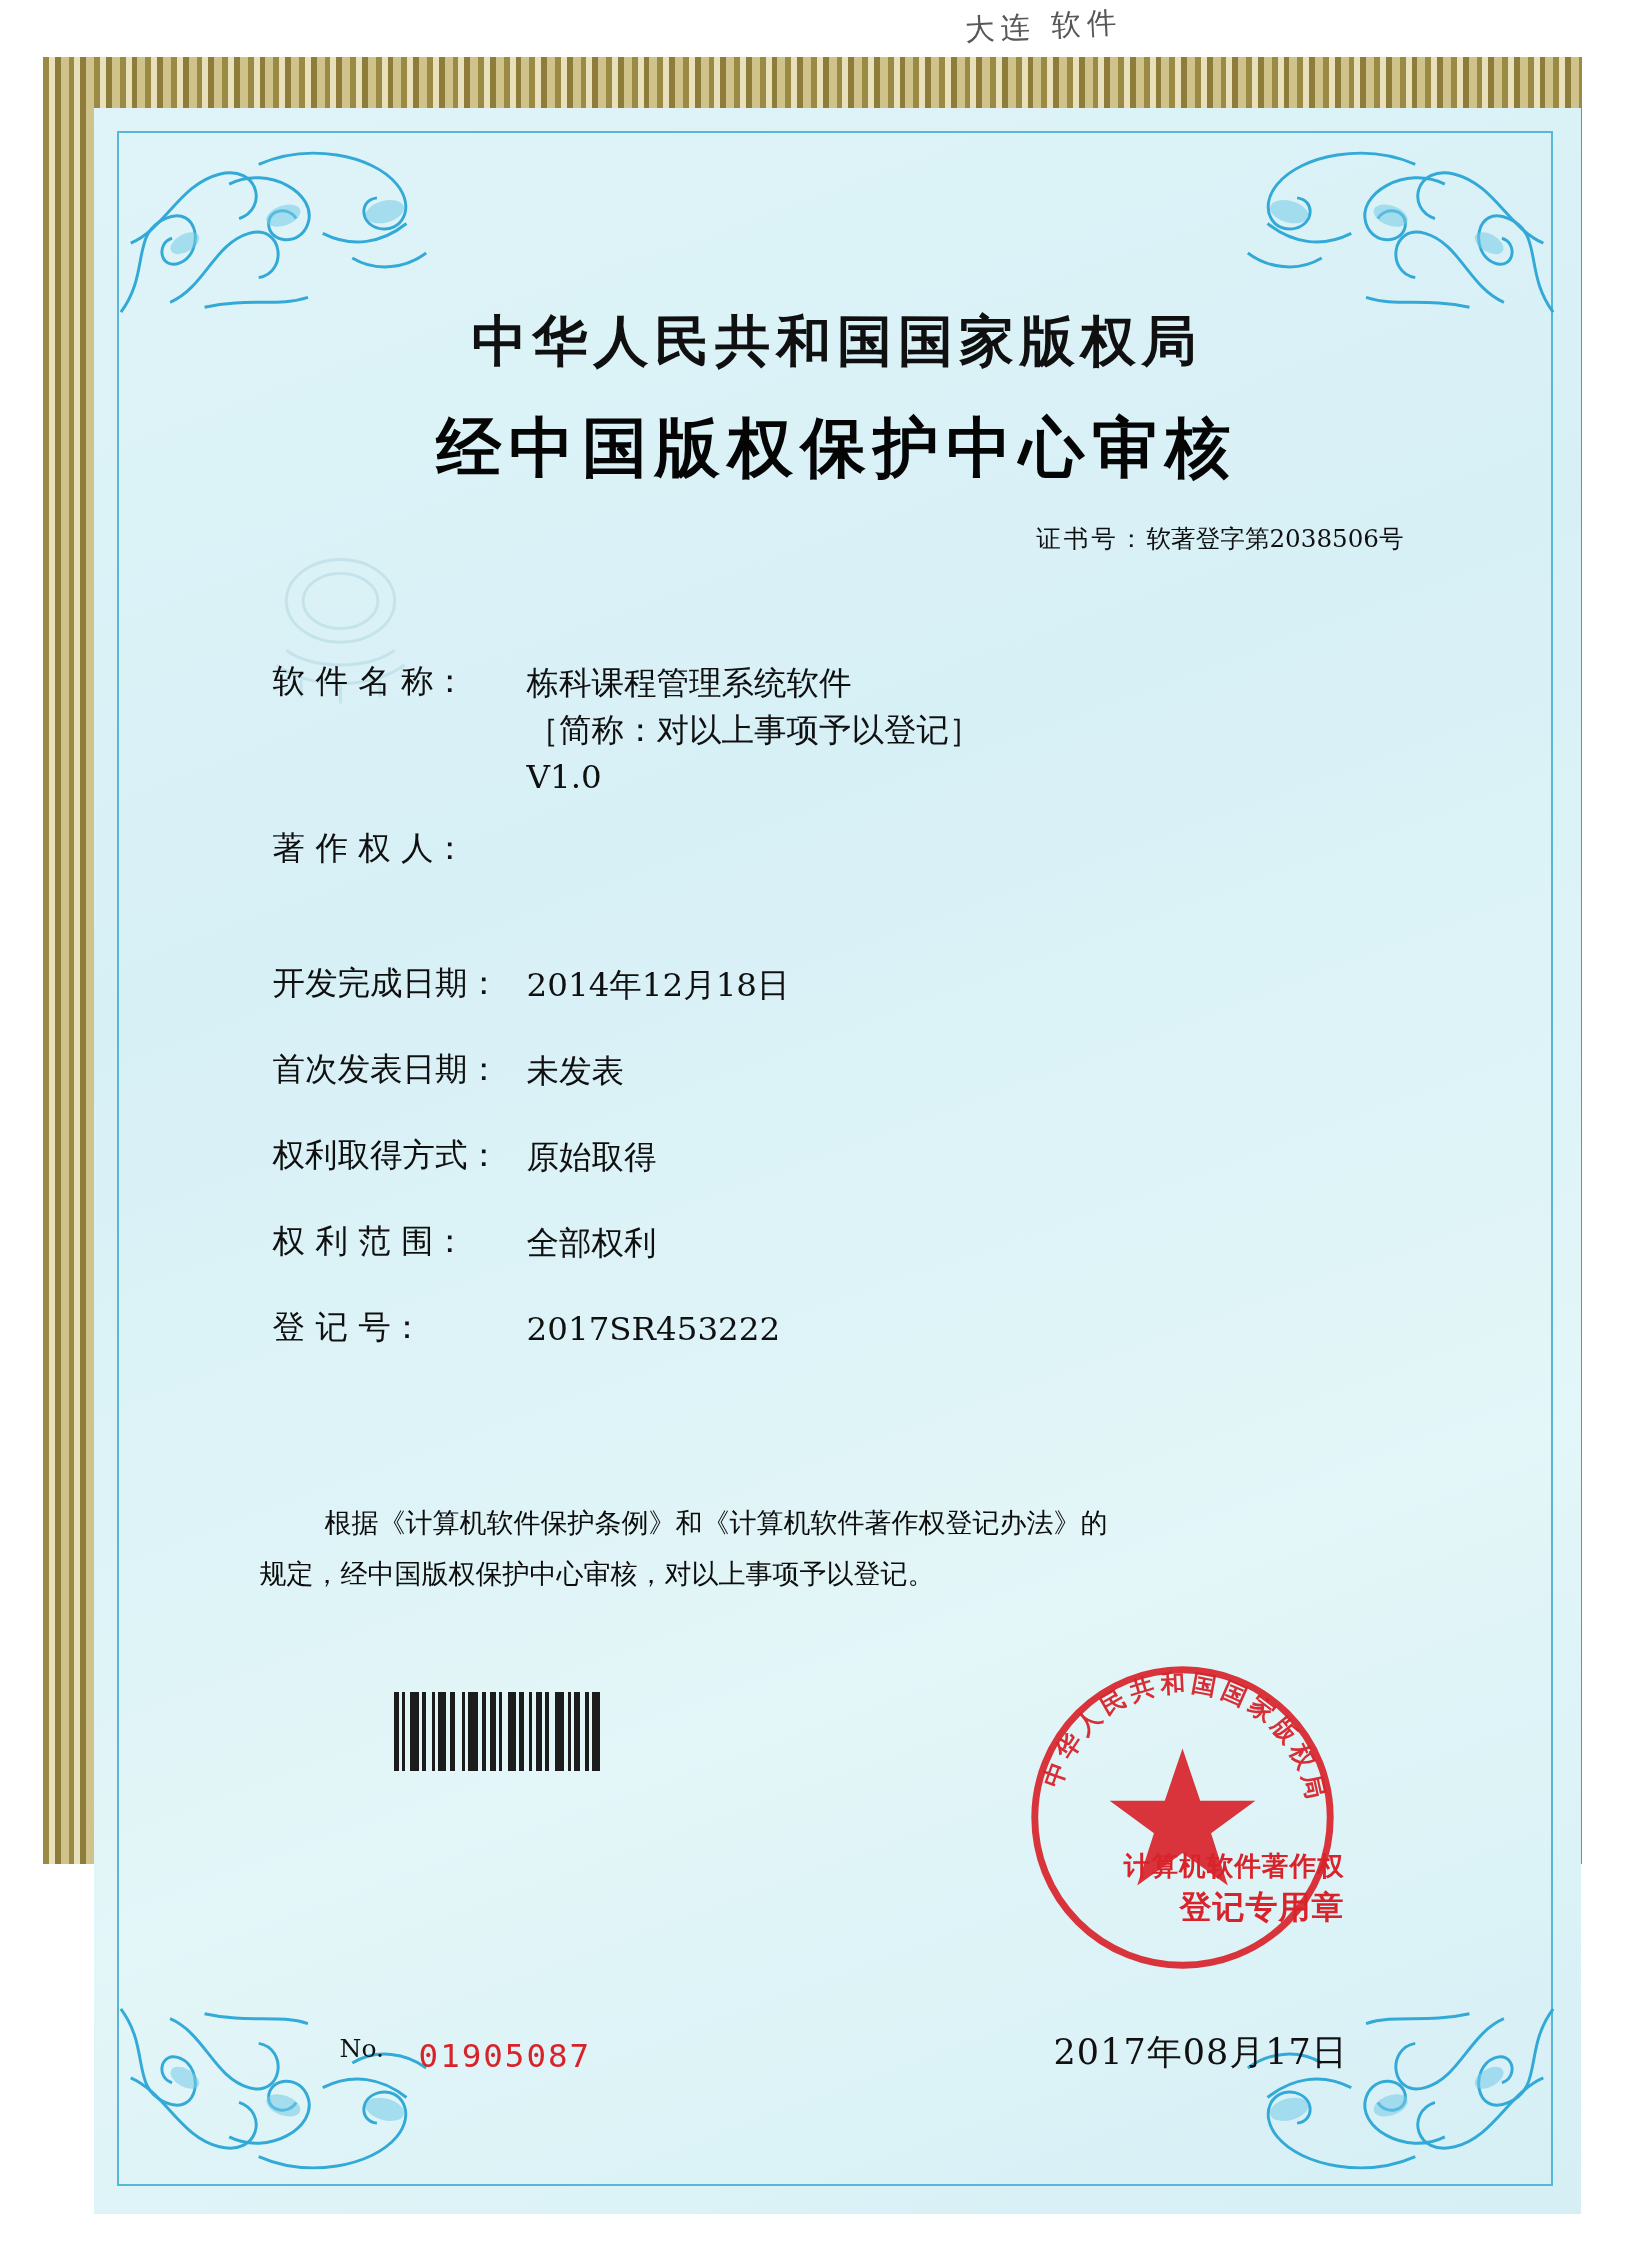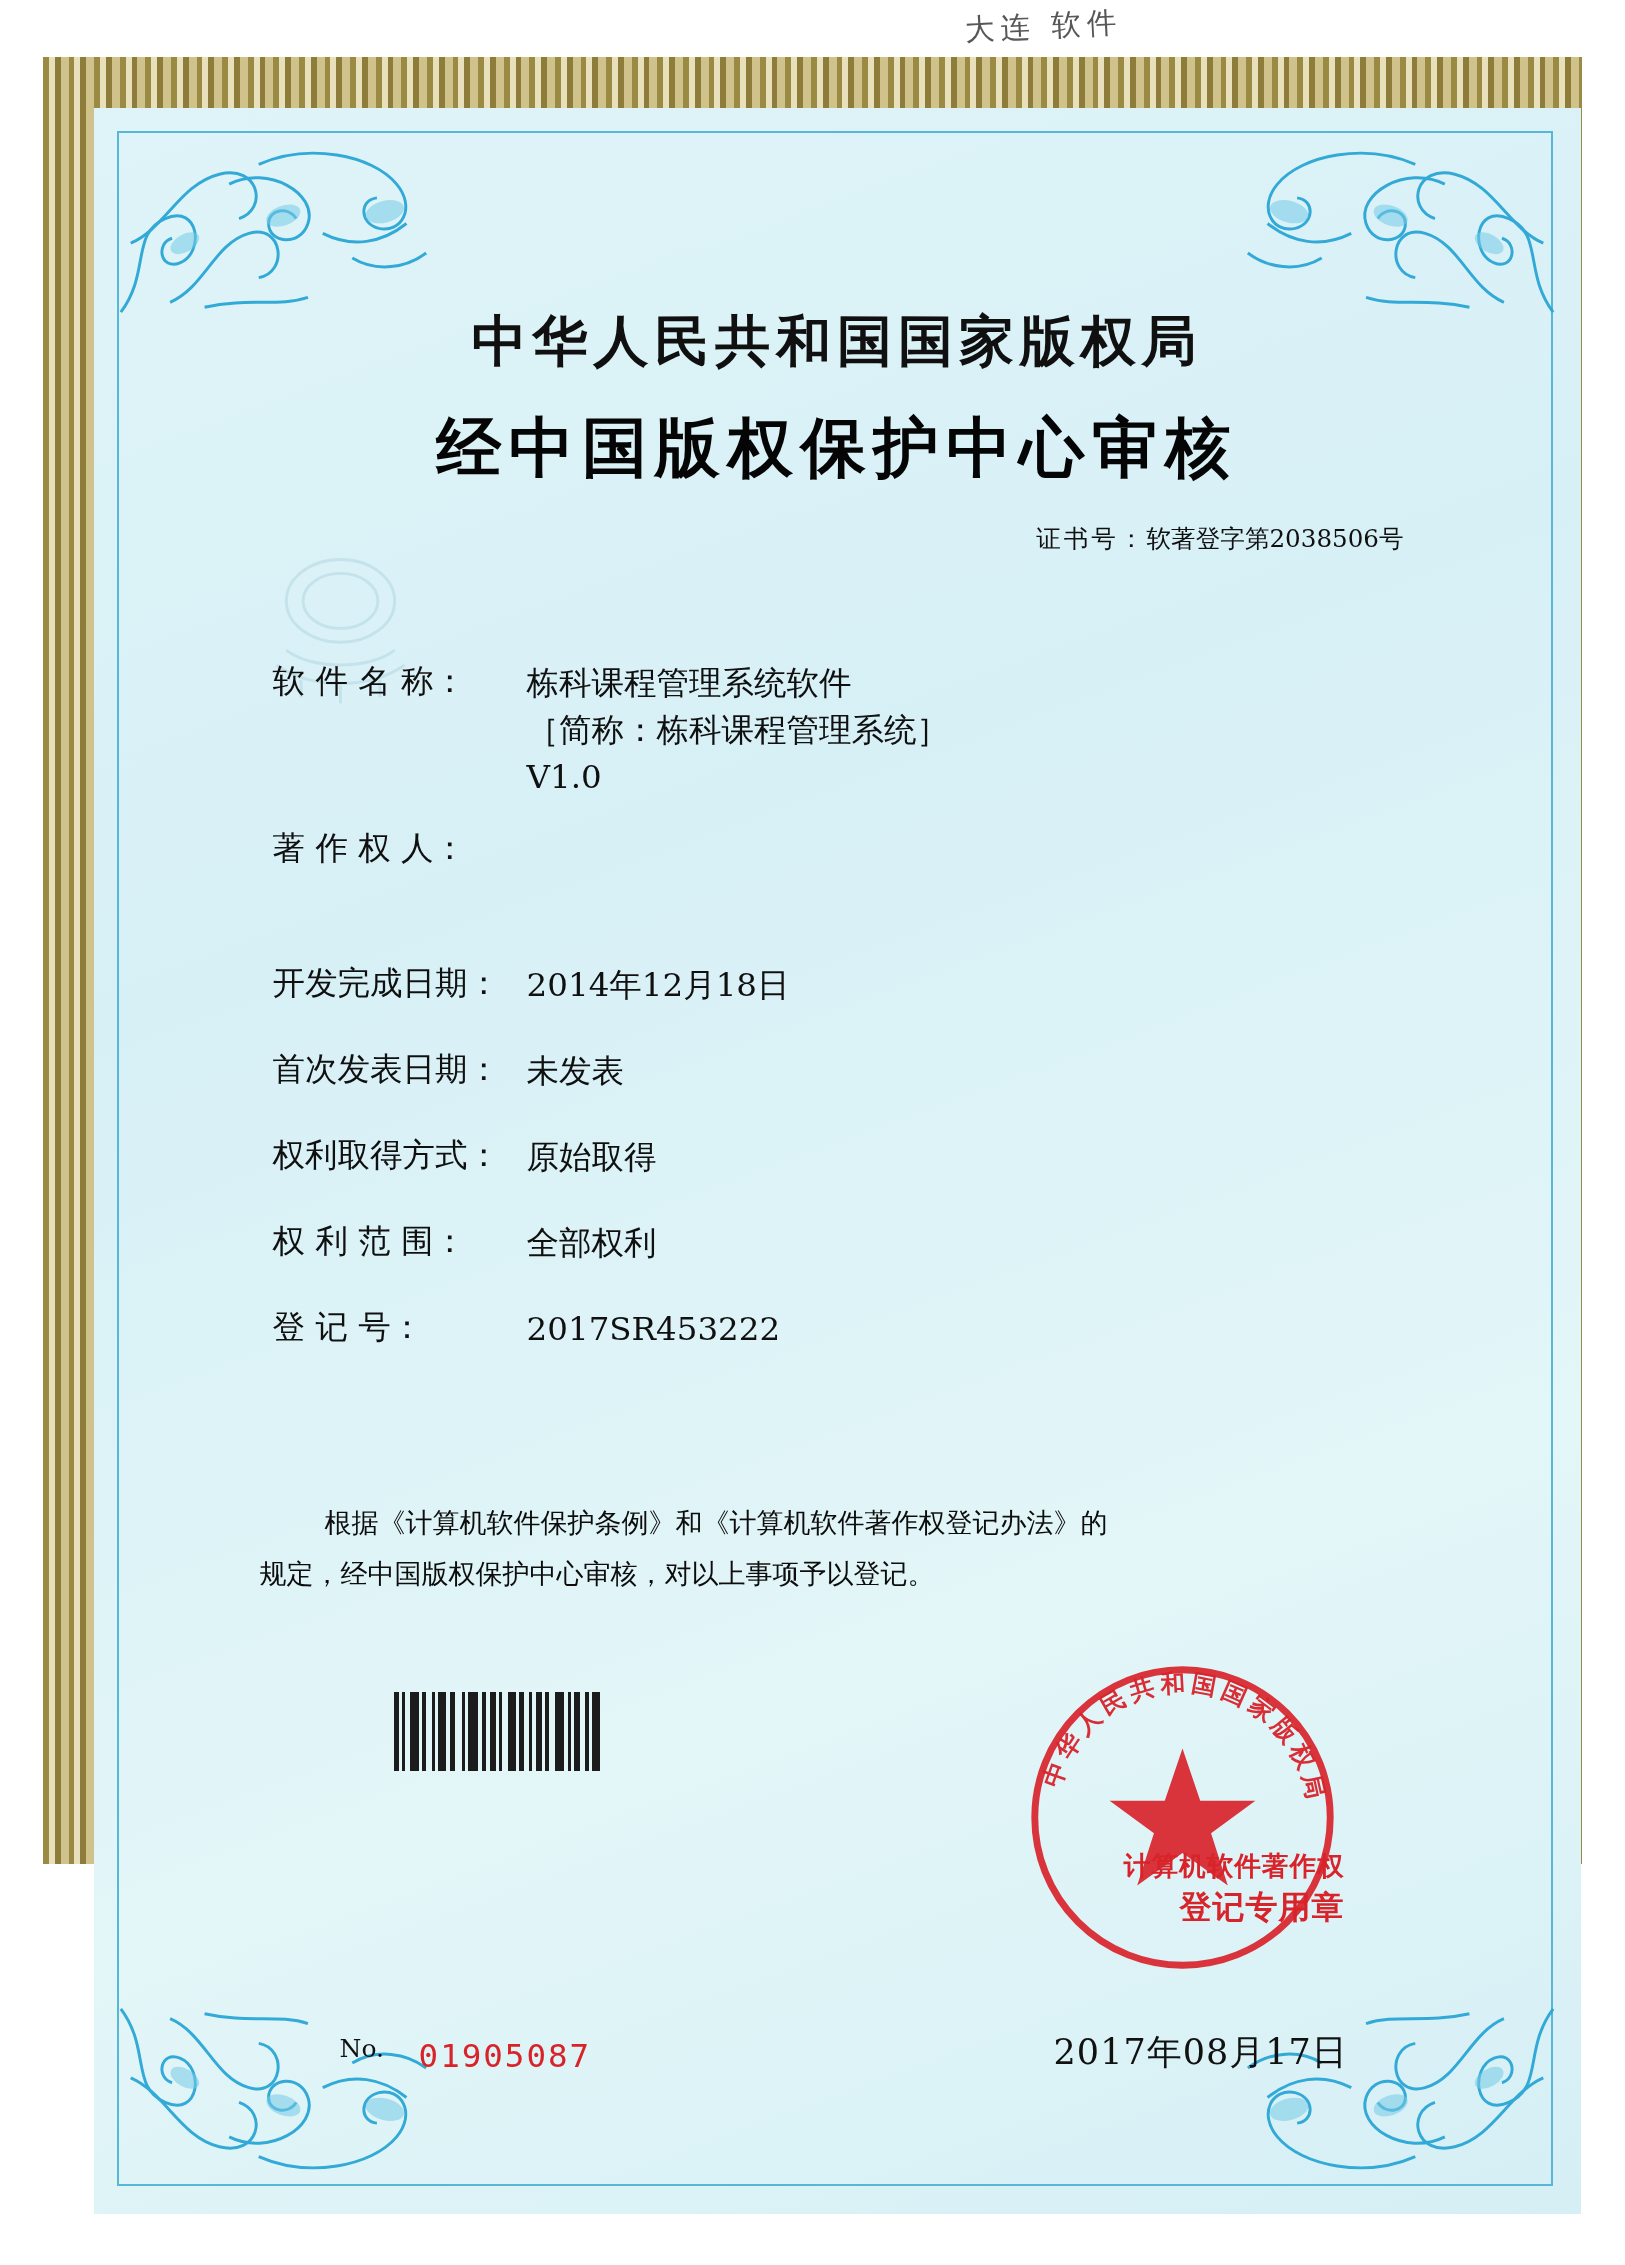--- a/index.html
+++ b/index.html
@@ -355,21 +355,21 @@
       <div class="certno">
         <span class="label">证书号：</span><span class="value">软著登字第2038506号</span>
       </div>
 
       <div class="fields">
 
         <div class="row">
           <div class="lbl">软 件 名 称：</div>
           <div class="val">
             <span class="line">栋科课程管理系统软件</span>
-            <span class="line">［简称：栋科课程管理系统］</span>
+            <span class="line">［简称：对以上事项予以登记］</span>
             <span class="line">V1.0</span>
           </div>
         </div>
 
         <div class="row" style="margin-top:25.6px">
           <div class="lbl">著 作 权 人：</div>
         </div>
 
         <div class="block2">
           <div class="row">

